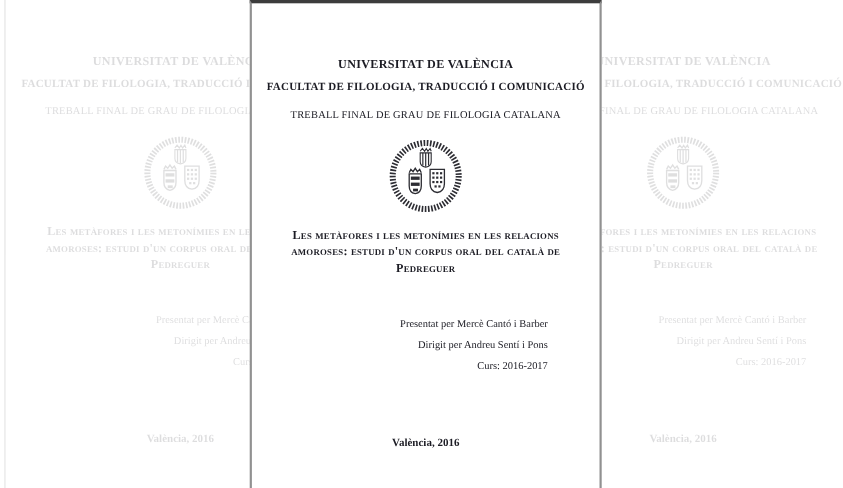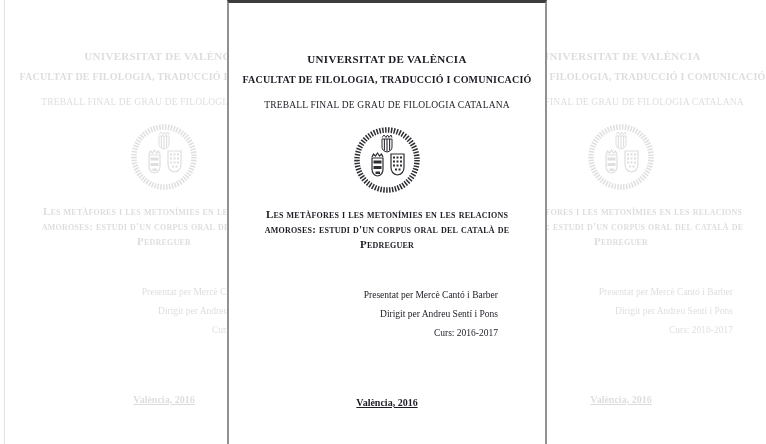--- a/index.html
+++ b/index.html
@@ -65,21 +65,21 @@
   }
 
   .credits {
     position: absolute;
     top: 283px; right: 47px;
     text-align: right;
     font-size: 9.5px;
     line-height: 19px;
   }
 
-  .place { top: 394px; font-size: 10px; font-weight: bold; text-decoration: underline; }
+  .place { top: 394px; font-size: 10px; font-weight: bold; }
 </style>
 </head>
 <body>
 
 <div class="viewport">
 
   <div class="page page--faded page--prev">
     <div class="content">
       <div class="line univ">UNIVERSITAT DE VALÈNCIA</div>
       <div class="line fac">FACULTAT DE FILOLOGIA, TRADUCCIÓ I COMUNICACIÓ</div>

